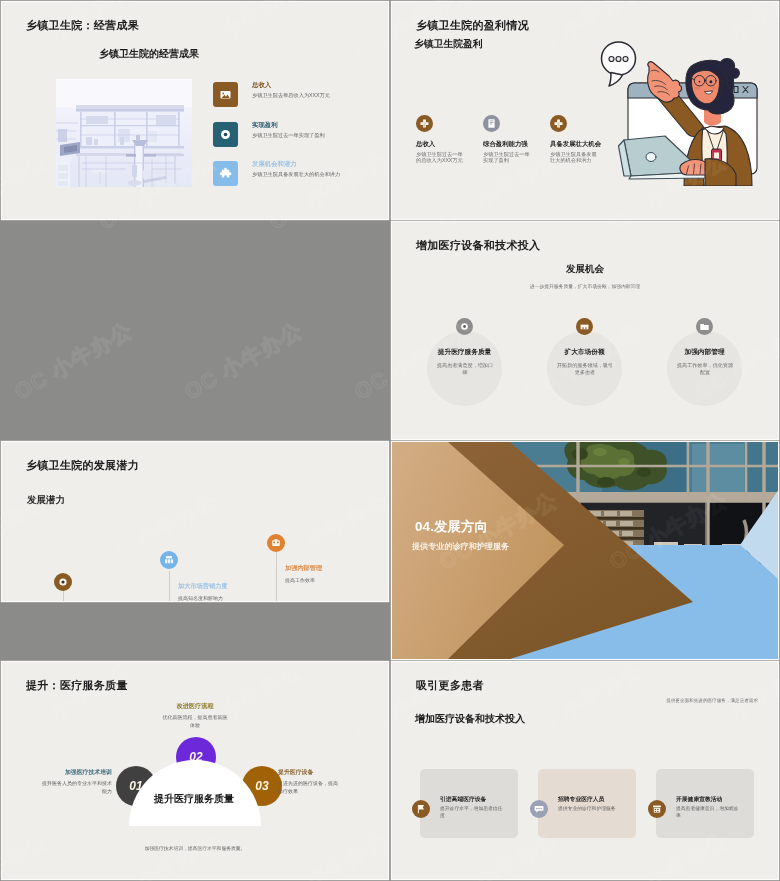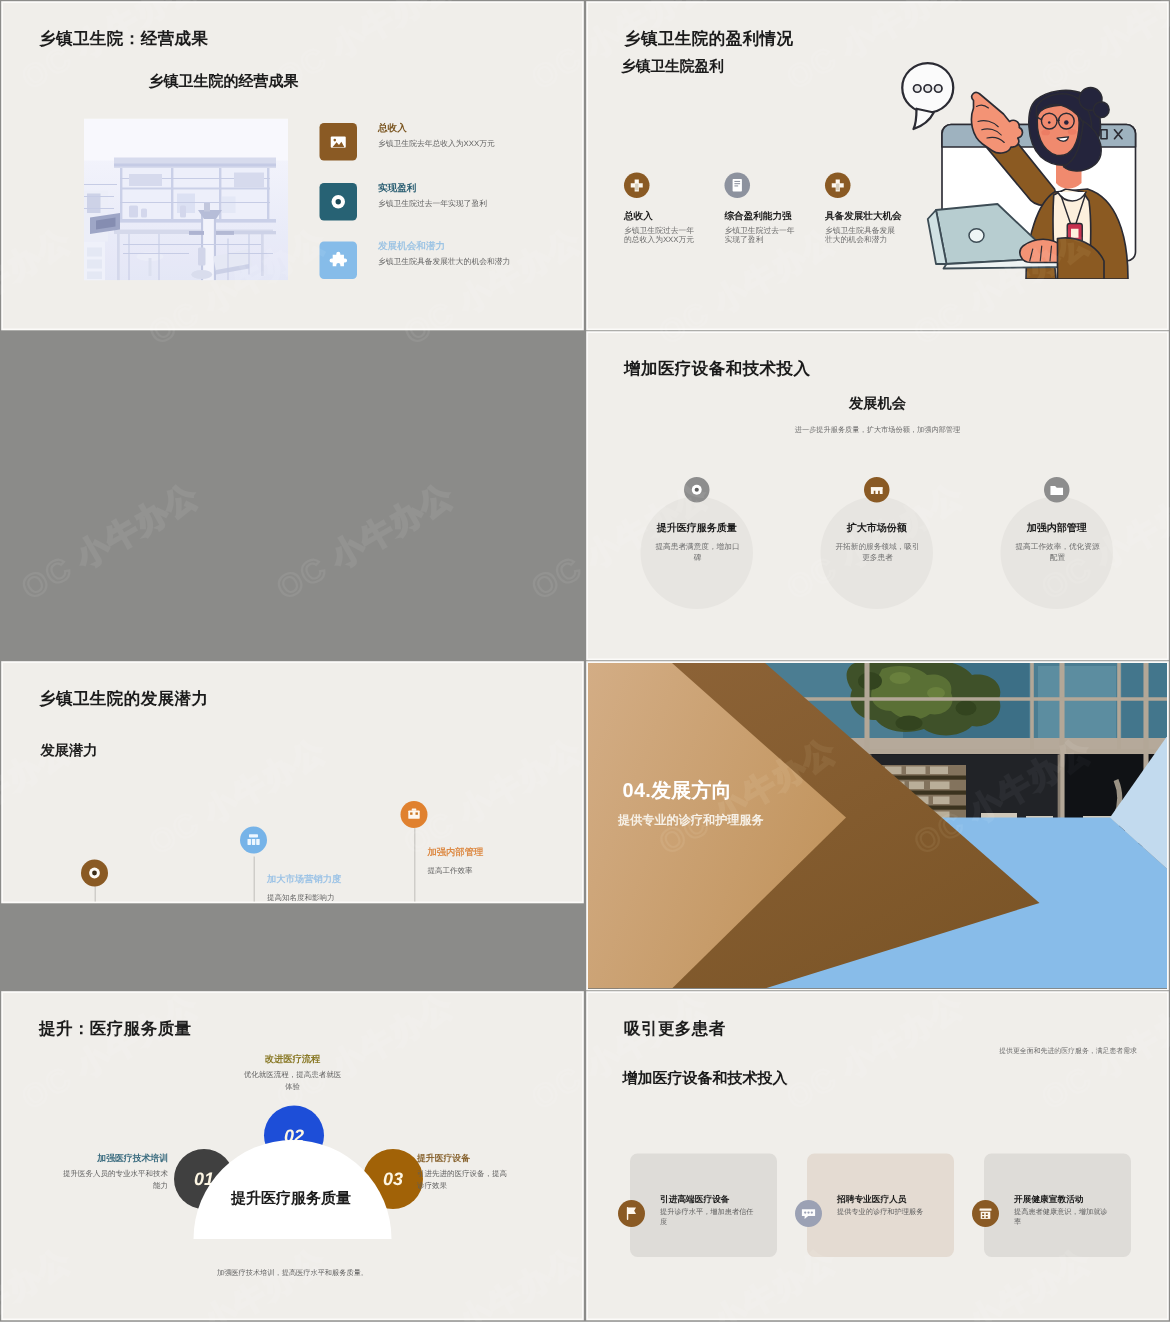--- a/index.html
+++ b/index.html
@@ -462,21 +462,21 @@
 
       <path d="M0 0 L56 0 L172 103 L56 217 L0 217 Z" fill="url(#tanG)"></path>
     </svg>
     <div class="nt">04.发展方向</div>
     <div class="ns">提供专业的诊疗和护理服务</div>
   </div>
   <div class="slide s6">
     <div class="slide-title">提升：医疗服务质量</div>
     <div class="lt" style="left:153px;top:40px;width:80px;text-align:center;color:#8a7a28;font-size:6.2px;">改进医疗流程</div>
     <div class="ld" style="left:159px;top:52px;width:68px;text-align:center;">优化就医流程，提高患者就医体验</div>
-    <div class="num" style="left:174px;top:75px;background:#1d4ed8;">02</div>
+    <div class="num" style="left:174px;top:75px;background:#6d28d9;">02</div>
     <div class="num" style="left:114px;top:104px;background:#404040;">01</div>
     <div class="num" style="left:240px;top:104px;background:#a16207;">03</div>
     <div class="semi" style="left:127px;top:98px;"></div>
     <div class="ctr" style="left:126px;top:130px;">提升医疗服务质量</div>
     <div class="lt" style="left:56px;top:106px;width:54px;text-align:right;color:#3c6d80;">加强医疗技术培训</div>
     <div class="ld" style="left:38px;top:118px;width:72px;text-align:right;">提升医务人员的专业水平和技术能力</div>
     <div class="lt" style="left:276px;top:106px;width:54px;text-align:left;color:#8a6633;">提升医疗设备</div>
     <div class="ld" style="left:276px;top:118px;width:64px;text-align:left;">引进先进的医疗设备，提高诊疗效果</div>
     <div style="position:absolute;left:113px;top:183px;width:160px;text-align:center;font-size:4.8px;color:#5e5e5e;">加强医疗技术培训，提高医疗水平和服务质量。</div>
   </div>

